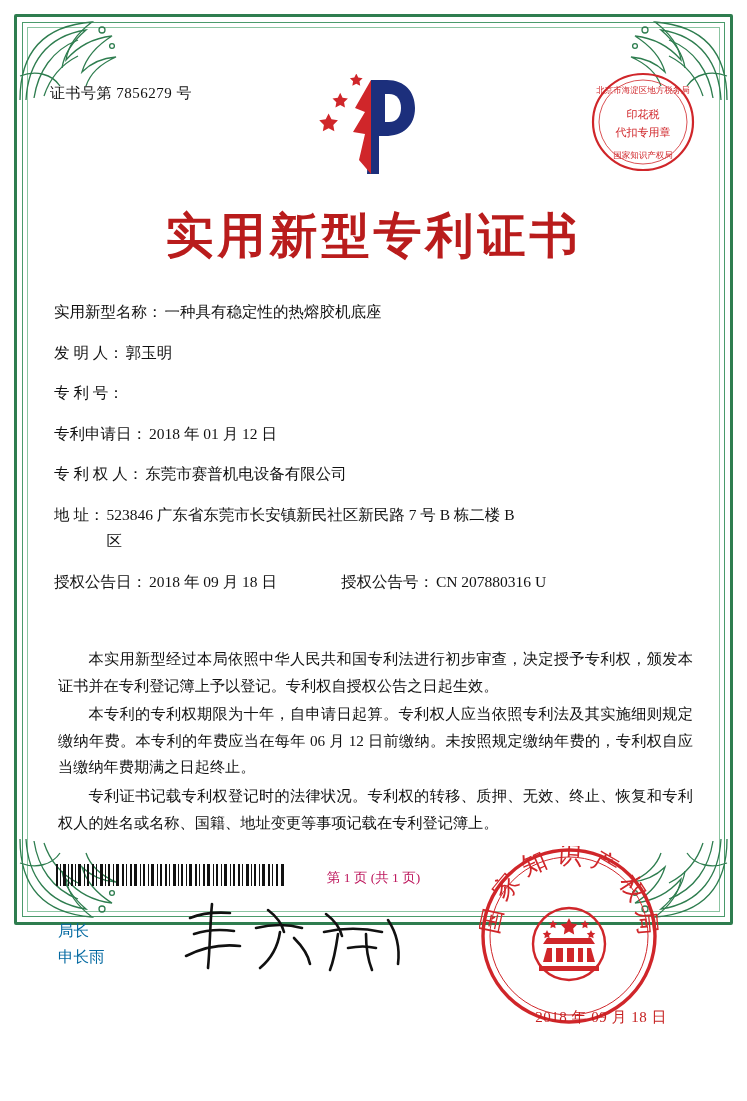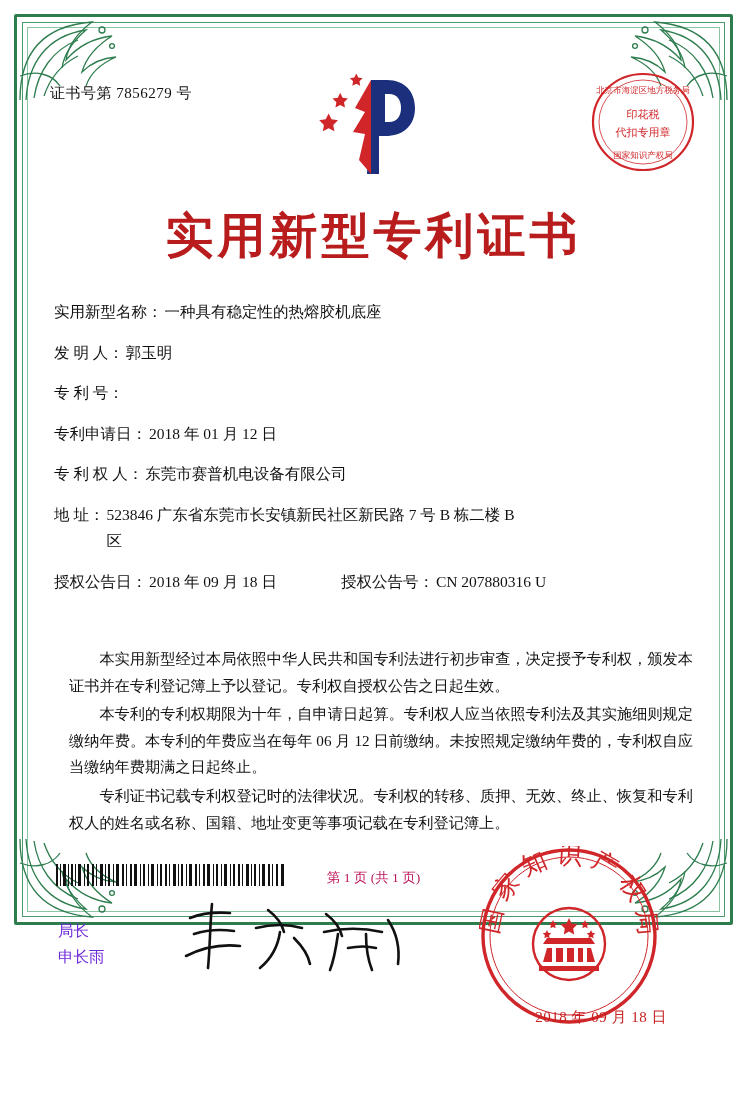--- a/index.html
+++ b/index.html
@@ -160,41 +160,41 @@
     position: absolute;
     left: 8px;
     right: 8px;
     top: 600px;
     font-size: 15.2px;
     line-height: 1.75;
     text-align: justify;
     color: #111;
   }
   .paragraphs p {
-    margin: 0 0 2px 15px;
+    margin: 0 0 2px 4px;
     text-indent: 2em;
   }
 
   
   .barcode {
     position: absolute;
     left: 10px;
     top: 818px;
     width: 230px;
     height: 22px;
   }
 
   
   .sig-labels {
     position: absolute;
     left: 12px;
     top: 872px;
     font-size: 15.5px;
     line-height: 1.7;
-    color: #6d28d9;
+    color: #0369a1;
   }
   .signature {
     position: absolute;
     left: 130px;
     top: 852px;
     width: 235px;
     height: 78px;
   }
 
   

